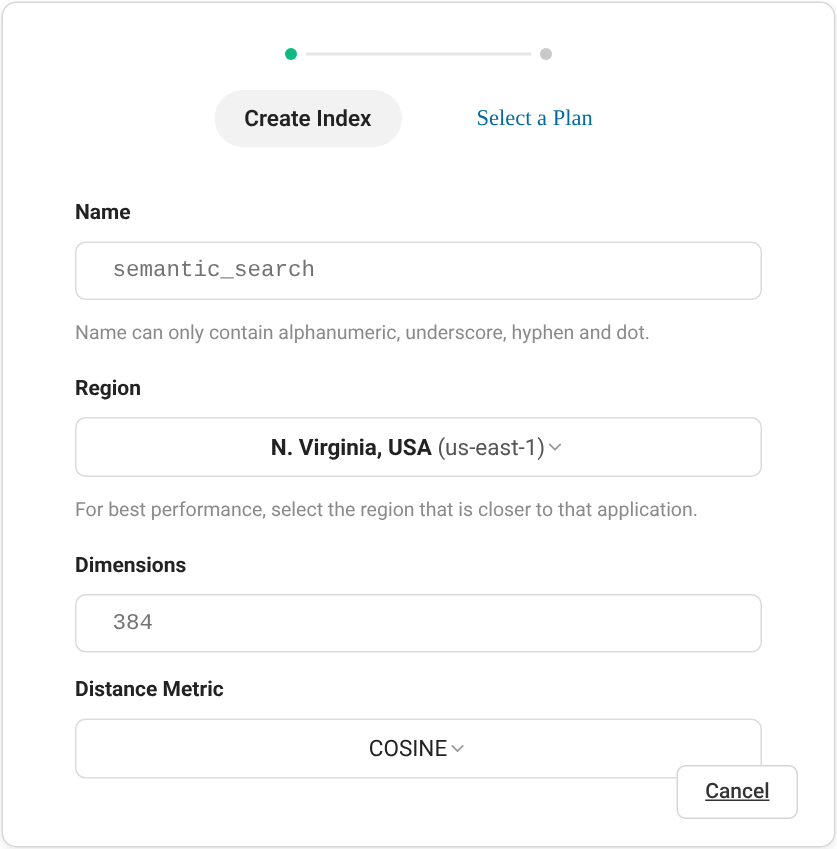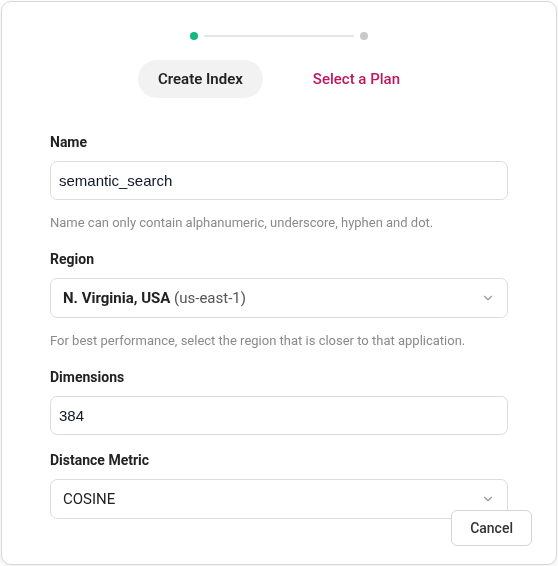--- a/index.html
+++ b/index.html
@@ -56,64 +56,65 @@
     padding: 10px 20px;
     border-radius: 22px;
     cursor: pointer;
   }
   .tab-active {
     background: #f2f2f2;
     color: #222;
   }
   .tab-inactive {
     background: transparent;
-    color: #be185d;
+    color: #0369a1;
     font-weight: 500;
+    font-family: Liberation Serif, serif;
   }
   .form {
     padding: 0 48px;
     display: flex;
     flex-direction: column;
     gap: 5px;
   }
   .label {
     font-size: 14px;
     font-weight: 700;
     color: #222;
     margin-top: 12px;
     margin-bottom: 6px;
   }
   .input {
     width: 100%;
     font-size: 15px;
-    padding: 10px 8px;
+    padding: 10px 24px;
     border: 1px solid #dcdcdc;
     border-radius: 7px;
-    color: #0f172a;
-    background: #fff;
-    font-family: Liberation Sans, sans-serif;
+    color: #737373;
+    background: #fff;
+    font-family: Liberation Mono, monospace;
   }
   .helper {
     font-size: 13px;
     color: #8a8a8a;
     margin-top: 10px;
     margin-bottom: 4px;
   }
   .select {
     width: 100%;
     position: relative;
     border: 1px solid #dcdcdc;
     border-radius: 7px;
     background: #fff;
     padding: 10px 12px;
     font-size: 15px;
     cursor: pointer;
     display: flex;
     align-items: center;
-    justify-content: space-between;
+    justify-content: center;
   }
   .select-text { color: #222; }
   .select-text .bold { font-weight: 700; }
   .select-text .paren { font-weight: 400; color: #555; }
   .chevron {
     width: 14px;
     height: 14px;
     flex-shrink: 0;
   }
   .chevron svg { display: block; }
@@ -124,20 +125,21 @@
     display: flex;
     gap: 10px;
   }
   .btn {
     font-size: 14px;
     font-weight: 500;
     padding: 9px 18px;
     border-radius: 6px;
     cursor: pointer;
     font-family: inherit;
+    text-decoration: underline;
   }
   .btn-secondary {
     background: #fff;
     border: 1px solid #d5d5d5;
     color: #333;
   }
   .btn-primary {
     background: #10b981;
     border: 1px solid #10b981;
     color: #fff;

